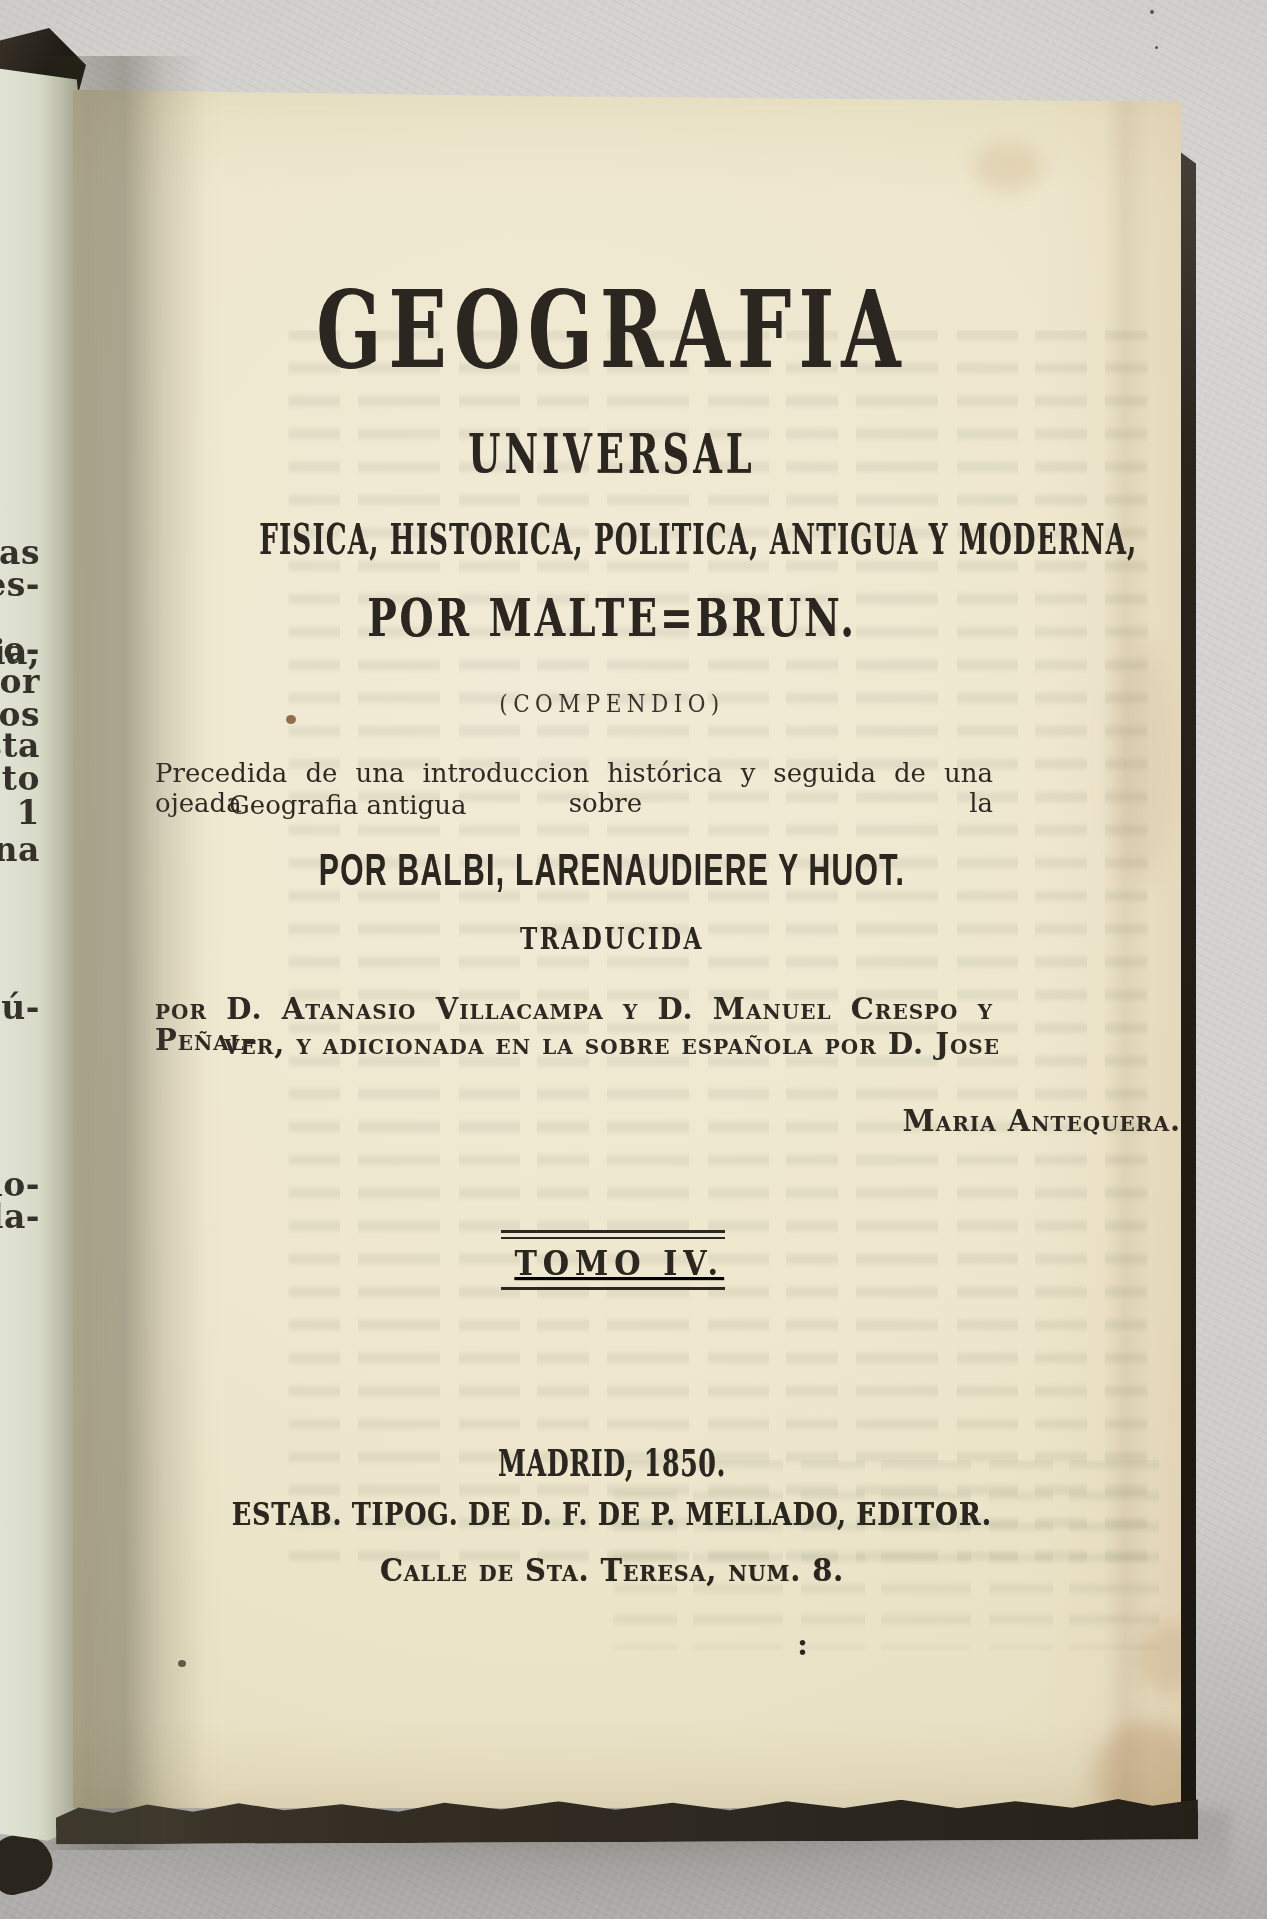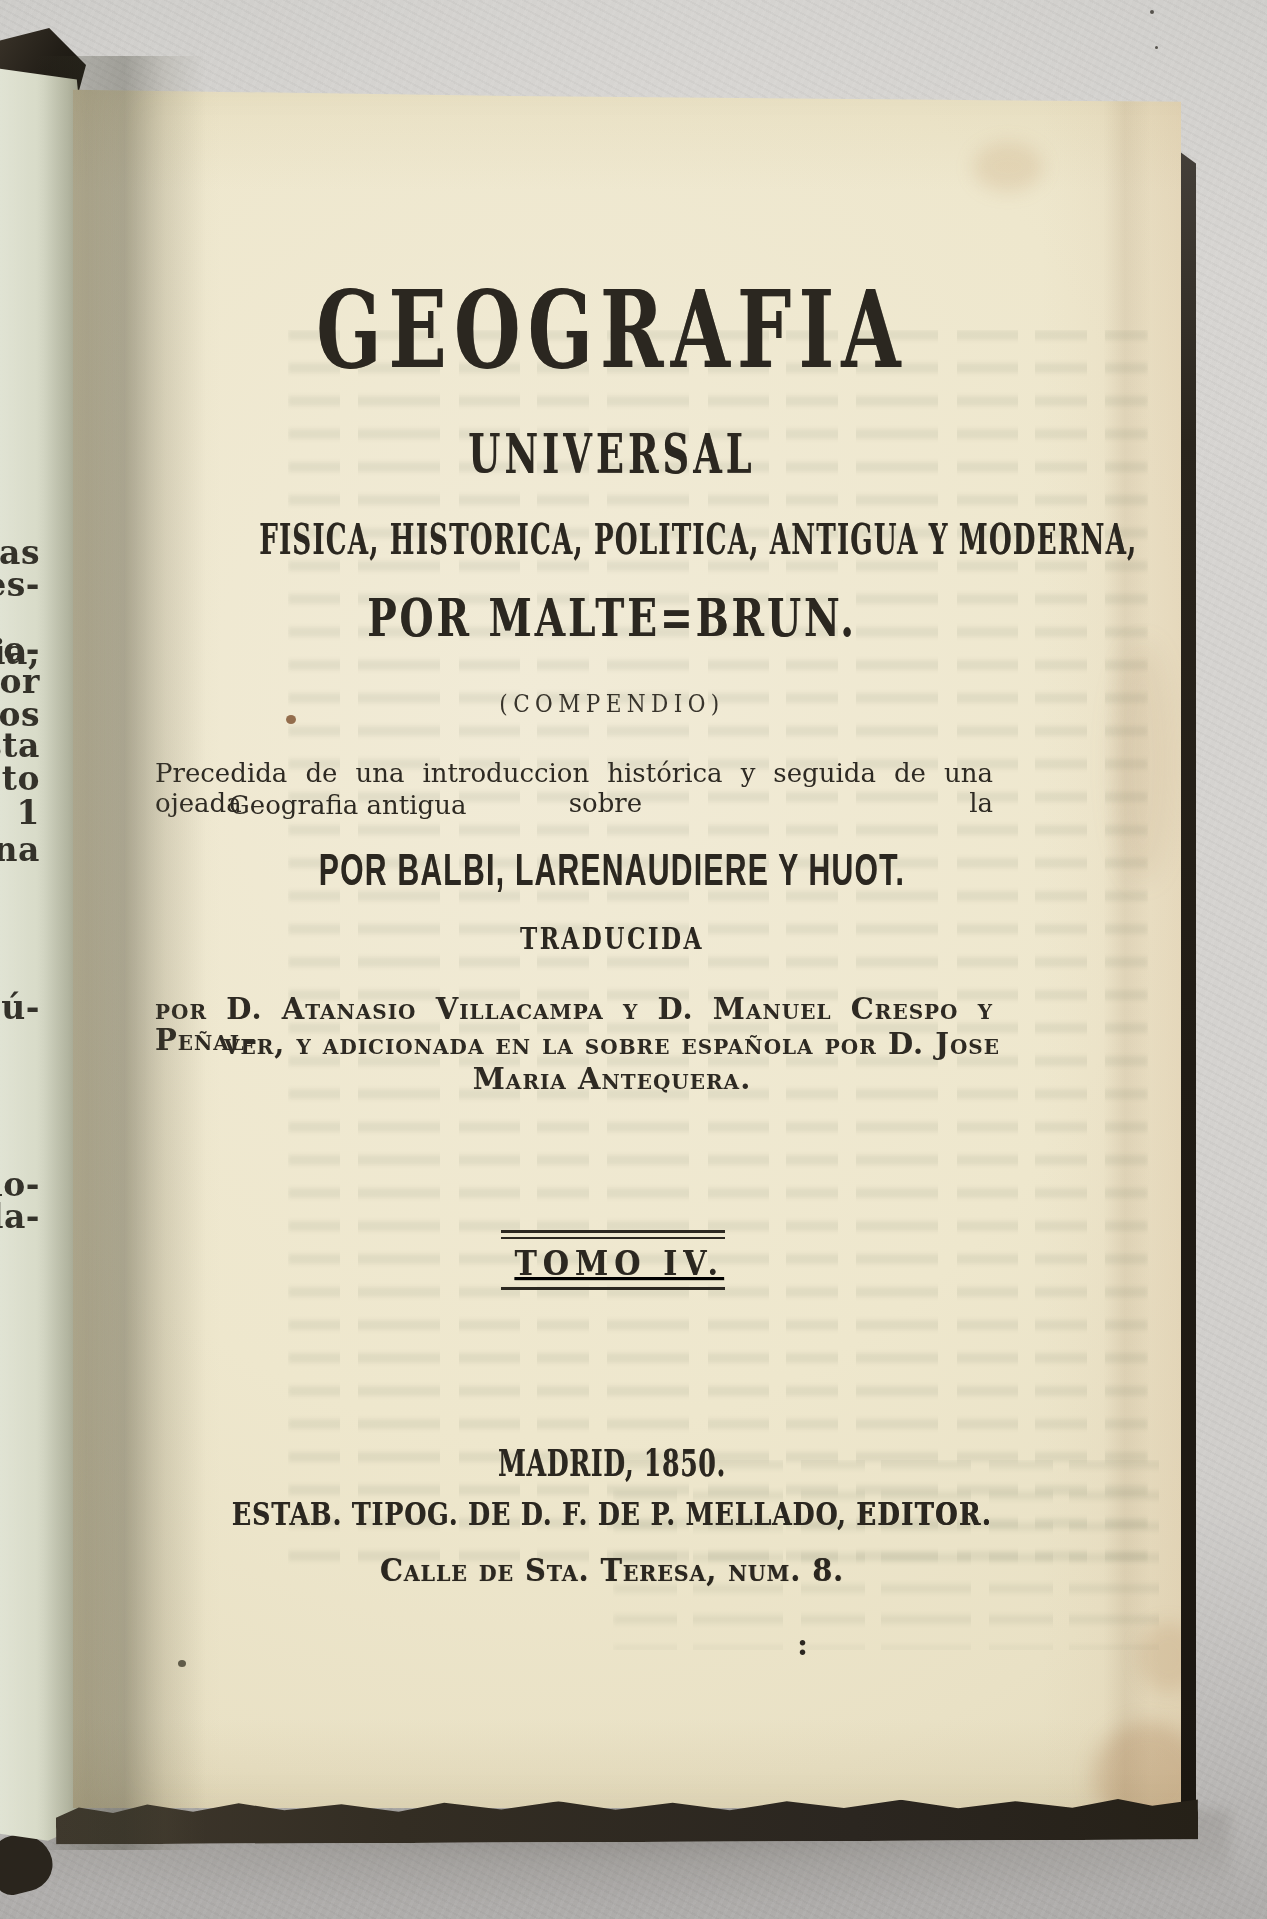--- a/index.html
+++ b/index.html
@@ -173,21 +173,21 @@
         <div class="cline ink t-sub" style="top:345px;">UNIVERSAL</div>
         <div class="cline ink t-subject" style="top:437px;">FISICA, HISTORICA, POLITICA, ANTIGUA Y MODERNA,</div>
         <div class="cline ink t-author" style="top:510px;">POR MALTE=BRUN.</div>
         <div class="cline t-comp" style="top:610px;">(COMPENDIO)</div>
         <div class="t-pref" style="top:676px;">Precedida de una introduccion histórica y seguida de una ojeada sobre la</div>
         <div class="t-pref2" style="top:708px;">Geografia antigua</div>
         <div class="cline ink t-balbi" style="top:766px;">POR BALBI, LARENAUDIERE Y HUOT.</div>
         <div class="cline t-trad" style="top:843px;">TRADUCIDA</div>
         <div class="t-transl t-transl-just" style="top:912px;">por D. Atanasio Villacampa y D. Manuel Crespo y Peñal-</div>
         <div class="cline t-transl" style="top:947px;">ver, y adicionada en la sobre española por D. Jose</div>
-        <div class="cline t-transl" style="top:982px;">Maria Antequera.</div>
+        <div class="cline t-transl" style="top:1024px;text-align:right;">Maria Antequera.</div>
 
         <div class="tomo-block" style="top:1148px;text-decoration:underline;">
           <div class="rule" style="height:3px;"></div>
           <div class="rule" style="height:2px;margin-top:4px;"></div>
           <div class="t-tomo ink">TOMO IV.</div>
           <div class="rule" style="height:3px;"></div>
         </div>
 
         <div class="cline ink t-madrid" style="top:1362px;">MADRID, 1850.</div>
         <div class="cline ink t-estab" style="top:1416px;"><span>ESTAB. TIPOG. DE D. F. DE P. MELLADO, </span><span class="t-editor">EDITOR.</span></div>

